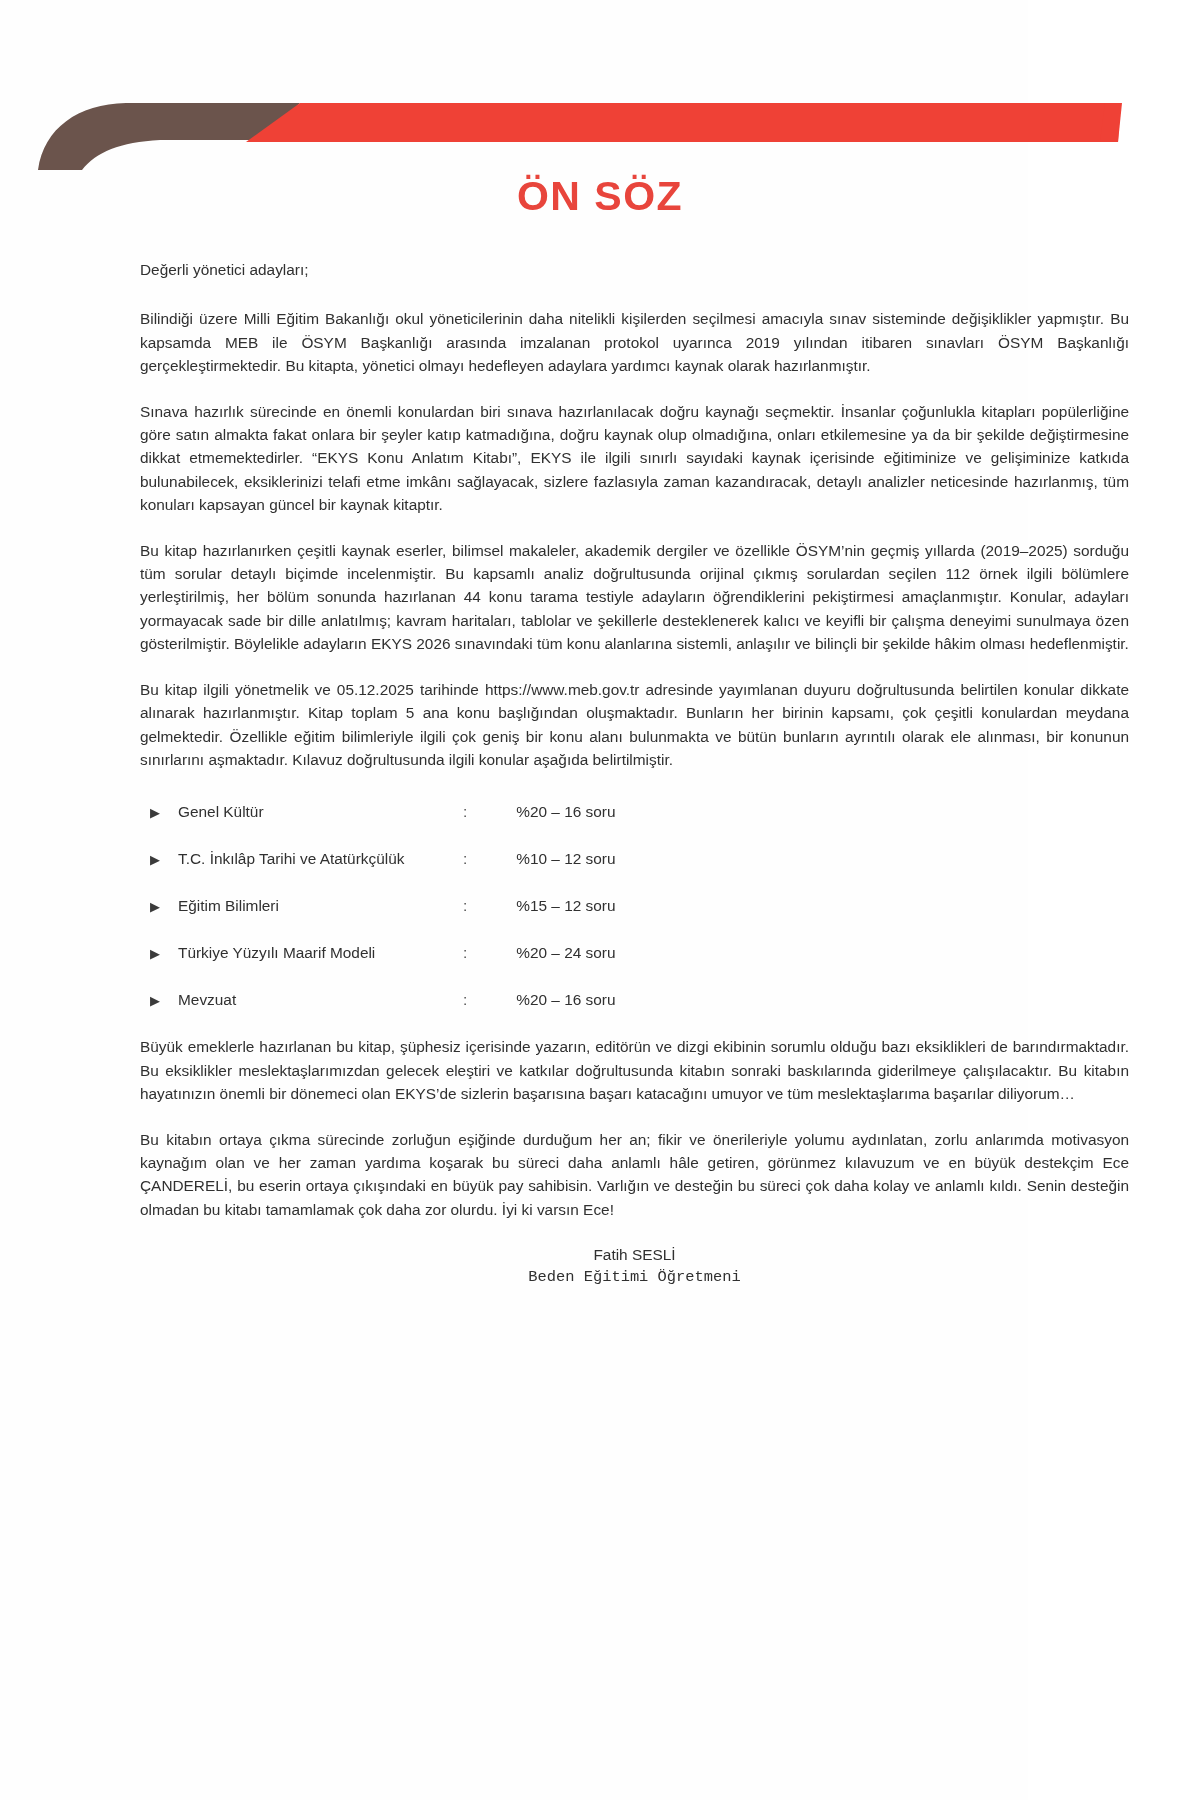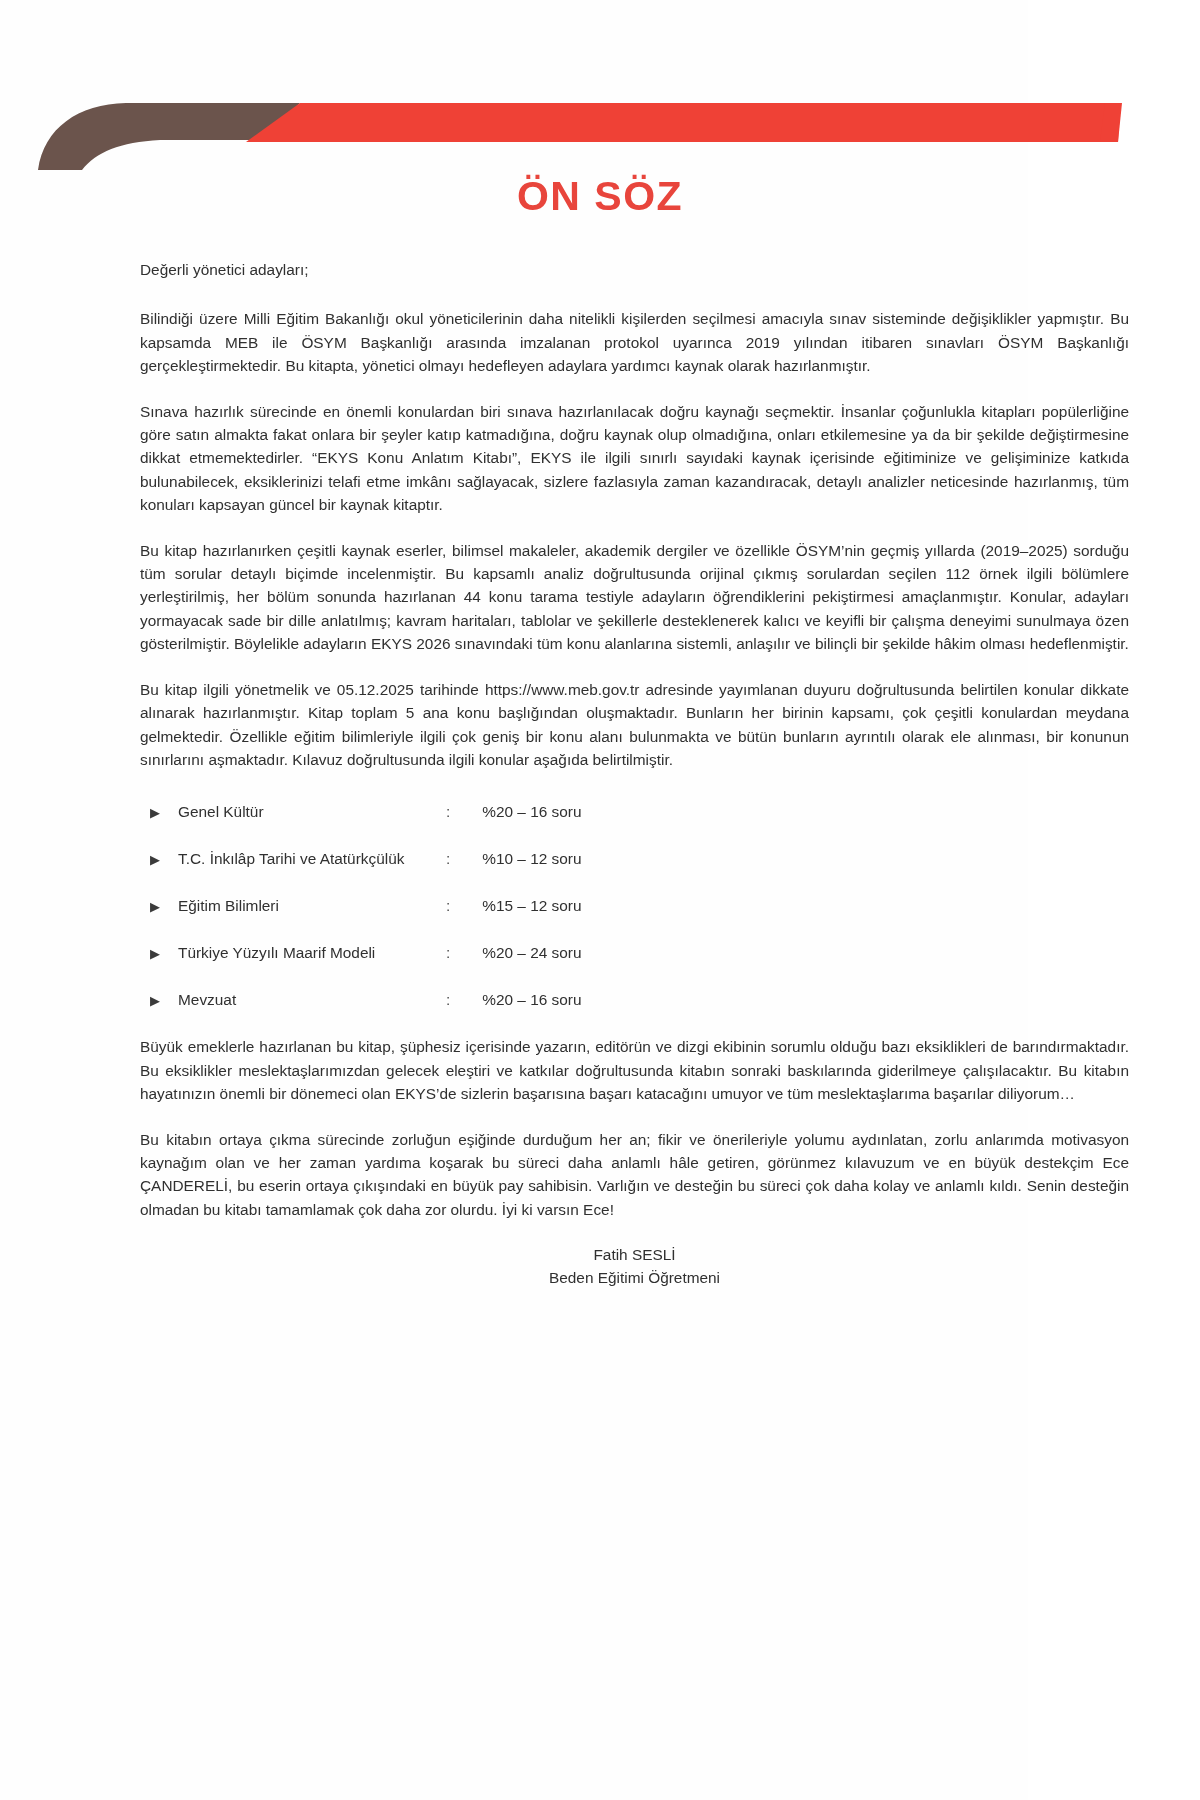--- a/index.html
+++ b/index.html
@@ -113,20 +113,21 @@
   }
   .topic-value {
     flex: 0 0 auto;
     white-space: nowrap;
     text-align: center;
   }
   
   .topic-mid {
     display: flex;
     align-items: baseline;
+    gap: 17px;
   }
   .topic-label-cell {
     min-width: 268px;
   }
   .topic-value-cell {
     padding-left: 20px;
   }
 
   
   .signature {
@@ -134,20 +135,21 @@
     text-align: center;
     font-size: 15.4px;
     line-height: 1.5;
     color: #303030;
   }
   .signature .sig-name {
     display: block;
   }
   .signature .sig-role {
     display: block;
+    font-family: Liberation Mono, monospace;
   }
 </style>
 </head>
 <body>
 
 <div class="page">
 
   <div class="header-banner">
     <svg viewBox="0 0 1200 190" xmlns="http://www.w3.org/2000/svg" aria-hidden="true">
 

